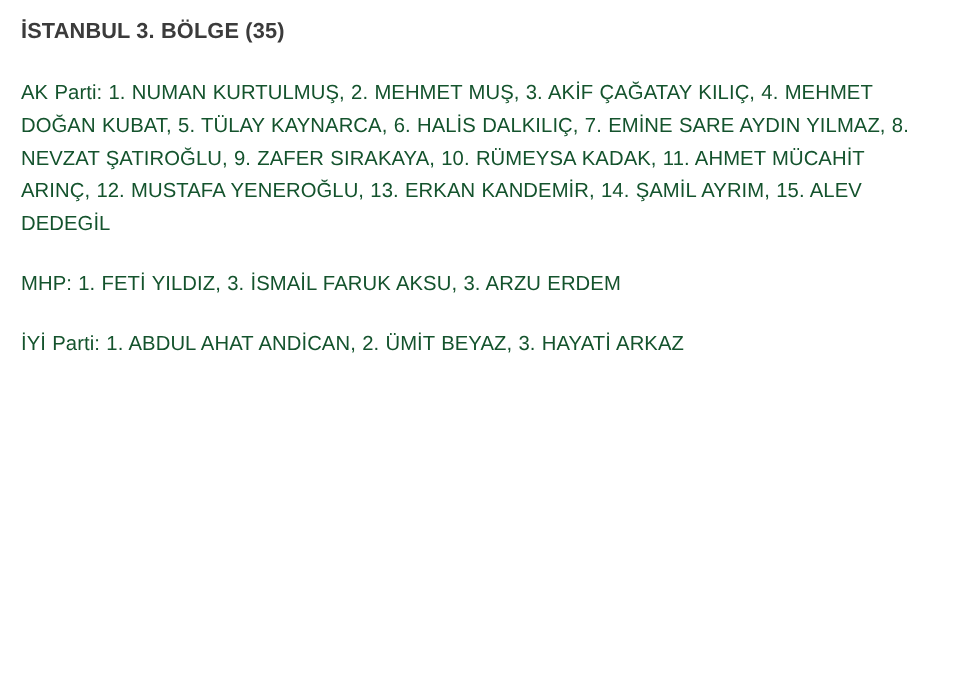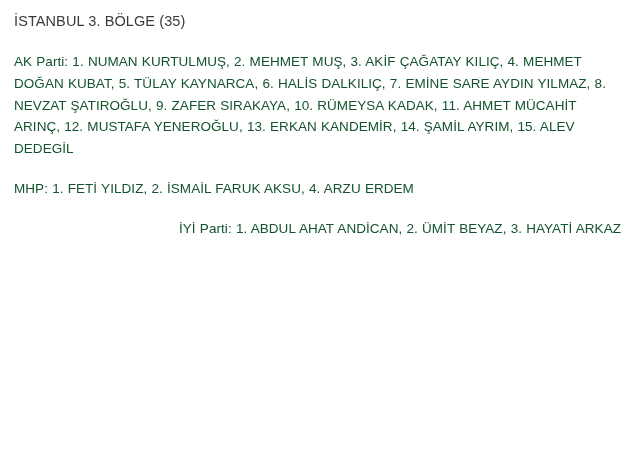--- a/index.html
+++ b/index.html
@@ -15,41 +15,40 @@
   }
   .page {
     box-sizing: border-box;
     width: 635px;
     height: 464px;
     padding: 12px 14px 10px 14px;
     background: #ffffff;
   }
   .title {
     font-size: 14.5px;
-    font-weight: normal;
+    font-weight: bold;
     color: #3b3b3b;
     letter-spacing: 0.1px;
     margin: 0 0 20px 0;
     line-height: 1.3;
   }
   .party-block {
     font-size: 13.5px;
     color: #14532d;
     line-height: 1.62;
     margin: 0 0 18px 0;
     letter-spacing: 0.05px;
     word-spacing: 0.4px;
   }
   .party-block:last-child {
     margin-bottom: 17px;
-    text-align: right;
   }
 </style>
 </head>
 <body>
 
 <div class="page">
   <h1 class="title">İSTANBUL 3. BÖLGE (35)</h1>
 
   <p class="party-block">AK Parti: 1. NUMAN KURTULMUŞ, 2. MEHMET MUŞ, 3. AKİF ÇAĞATAY KILIÇ, 4. MEHMET DOĞAN KUBAT, 5. TÜLAY KAYNARCA, 6. HALİS DALKILIÇ, 7. EMİNE SARE AYDIN YILMAZ, 8. NEVZAT ŞATIROĞLU, 9. ZAFER SIRAKAYA, 10. RÜMEYSA KADAK, 11. AHMET MÜCAHİT ARINÇ, 12. MUSTAFA YENEROĞLU, 13. ERKAN KANDEMİR, 14. ŞAMİL AYRIM, 15. ALEV DEDEGİL</p>
-  <p class="party-block">MHP: 1. FETİ YILDIZ, 2. İSMAİL FARUK AKSU, 4. ARZU ERDEM</p>
+  <p class="party-block">MHP: 1. FETİ YILDIZ, 3. İSMAİL FARUK AKSU, 3. ARZU ERDEM</p>
   <p class="party-block">İYİ Parti: 1. ABDUL AHAT ANDİCAN, 2. ÜMİT BEYAZ, 3. HAYATİ ARKAZ</p>
 </div>
 
 </body></html>

